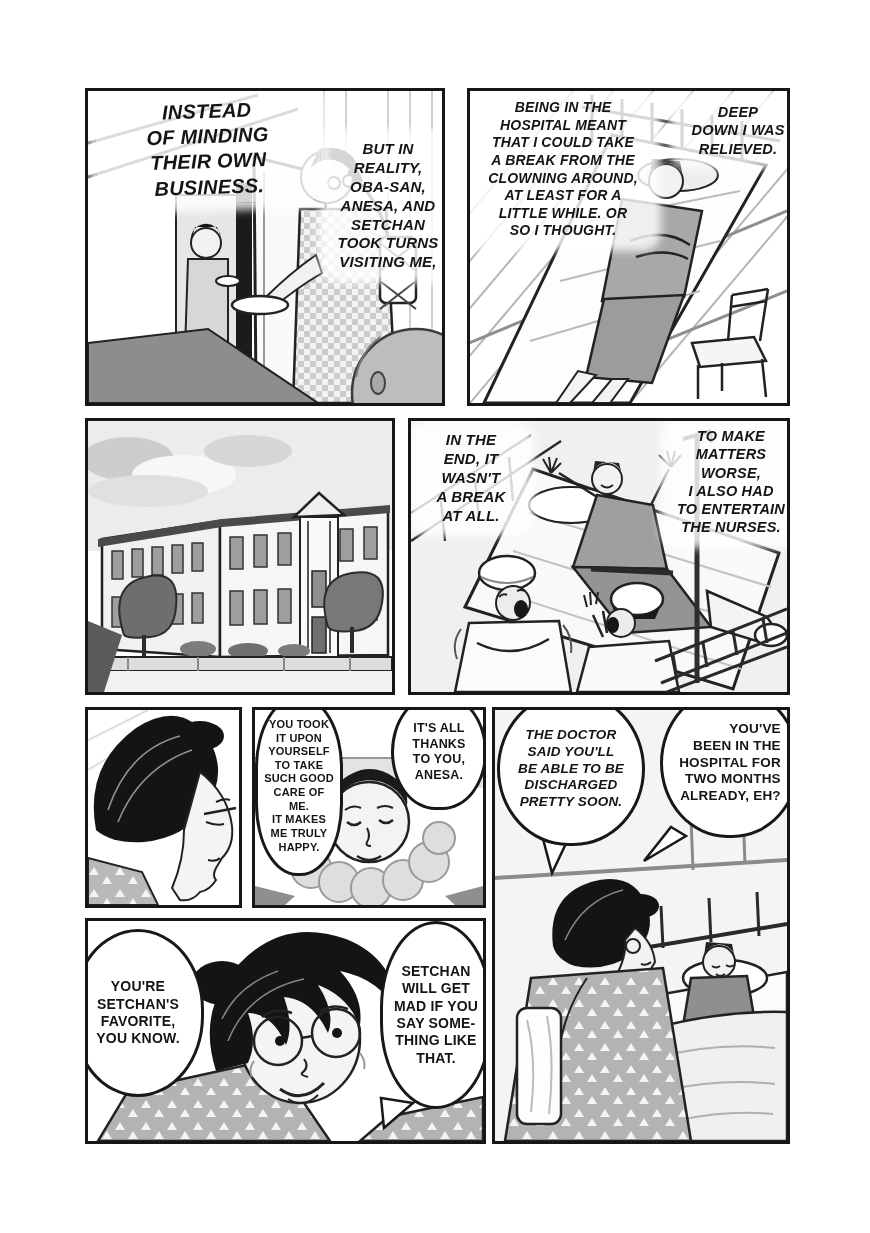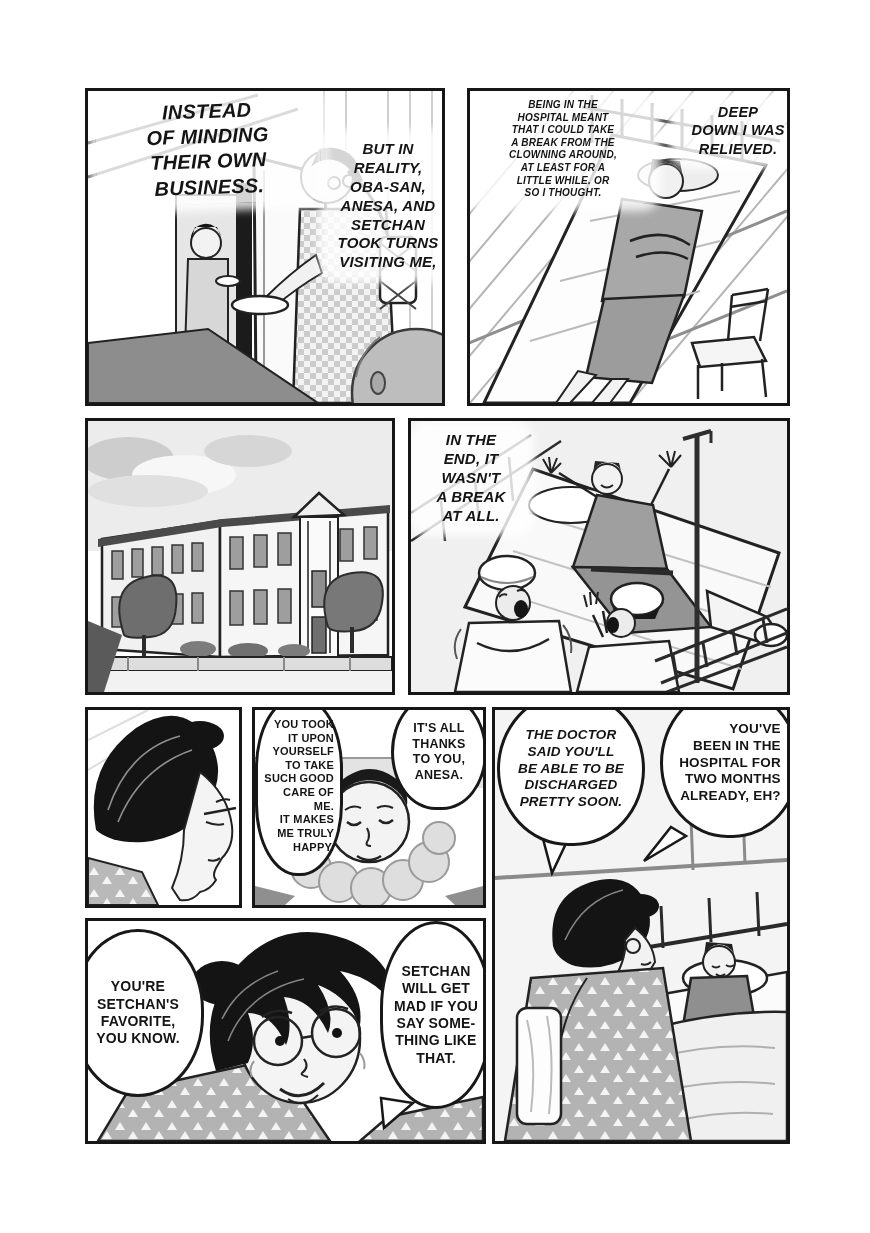--- a/index.html
+++ b/index.html
@@ -129,21 +129,21 @@
         <polygon points="222,252 284,246 296,270 230,276"></polygon>
         <line x1="290" y1="250" x2="298" y2="198"></line>
           <line x1="258" y1="250" x2="262" y2="204"></line>
         <line x1="262" y1="204" x2="298" y2="198"></line>
           <line x1="260" y1="216" x2="297" y2="210"></line>
         <line x1="228" y1="274" x2="228" y2="308"></line>
           <line x1="292" y1="268" x2="296" y2="306"></line>
           <line x1="252" y1="272" x2="252" y2="300"></line>
       </g>
     </svg>
-    <div class="narr" style="left:2px;top:4px;width:170px;font-size:10px;">BEING IN THE
+    <div class="narr" style="left:2px;top:4px;width:170px;font-size:14px;">BEING IN THE
 HOSPITAL MEANT
 THAT I COULD TAKE
 A BREAK FROM THE
 CLOWNING AROUND,
 AT LEAST FOR A
 LITTLE WHILE. OR
 SO I THOUGHT.</div>
     <div class="narr" style="left:206px;top:8px;width:112px;font-size:14.5px;">DEEP
 DOWN I WAS
 RELIEVED.</div>
@@ -279,20 +279,26 @@
         <line x1="322" y1="210" x2="326" y2="234"></line>
           <line x1="352" y1="198" x2="356" y2="222"></line>
         <line x1="256" y1="271" x2="376" y2="226"></line>
       </g>
     </svg>
     <div class="narr" style="left:4px;top:6px;width:100px;font-size:15px;">IN THE
 END, IT
 WASN'T
 A BREAK
 AT ALL.</div>
+    <div class="narr" style="left:256px;top:2px;width:116px;font-size:14.5px;">TO MAKE
+MATTERS
+WORSE,
+I ALSO HAD
+TO ENTERTAIN
+THE NURSES.</div>
   </div>
 
   <div class="panel" style="left:85px;top:707px;width:157px;height:201px;">
     <svg class="art" viewBox="0 0 151 195" preserveAspectRatio="none">
       <defs>
         <pattern id="tri5" width="26" height="22" patternUnits="userSpaceOnUse">
           <rect width="26" height="22" fill="#b9b9b9"></rect>
           <path d="M6,3 L11,11 L1,11 Z M19,12 L24,20 L14,20 Z" fill="#f4f4f4"></path>
         </pattern>
       </defs>
@@ -332,21 +338,21 @@
         <path d="M76,100 a40,40 0 0 1 76,-4 q2,-18 -12,-28 q-16,-12 -34,-8 q-20,6 -28,22 q-4,10 -2,18" fill="#1a1a1a"></path>
         <path d="M92,112 q7,6 14,0 M124,110 q7,6 14,0" stroke="#222" stroke-width="2.5" fill="none"></path>
         <path d="M90,100 q8,-6 16,-2 M122,98 q8,-4 16,0" stroke="#222" stroke-width="2" fill="none"></path>
         <path d="M112,118 q4,8 0,14 q-2,4 4,4" stroke="#222" stroke-width="2" fill="none"></path>
         <path d="M102,146 q12,8 24,0" stroke="#222" stroke-width="2.5" fill="none"></path>
         <ellipse cx="74" cy="116" rx="6" ry="10" fill="#ececec" stroke="#222" stroke-width="2"></ellipse>
       </g>
       <path d="M0,176 L40,186 L30,195 L0,195 Z" fill="#8f8f8f"></path>
       <path d="M228,176 L190,186 L200,195 L228,195 Z" fill="#8f8f8f"></path>
     </svg>
-    <div class="bubble" style="left:0px;top:-14px;width:88px;height:180px;border-radius:48% / 40%;font-size:11px;text-align:right;">YOU TOOK
+    <div class="bubble" style="left:0px;top:-14px;width:88px;height:180px;border-radius:48% / 40%;font-size:11px;">YOU TOOK
 IT UPON
 YOURSELF
 TO TAKE
 SUCH GOOD
 CARE OF ME.
 IT MAKES
 ME TRULY
 HAPPY.</div>
     <div class="bubble" style="left:136px;top:-16px;width:96px;height:116px;border-radius:50% / 54%;font-size:12.5px;">IT'S ALL
 THANKS

